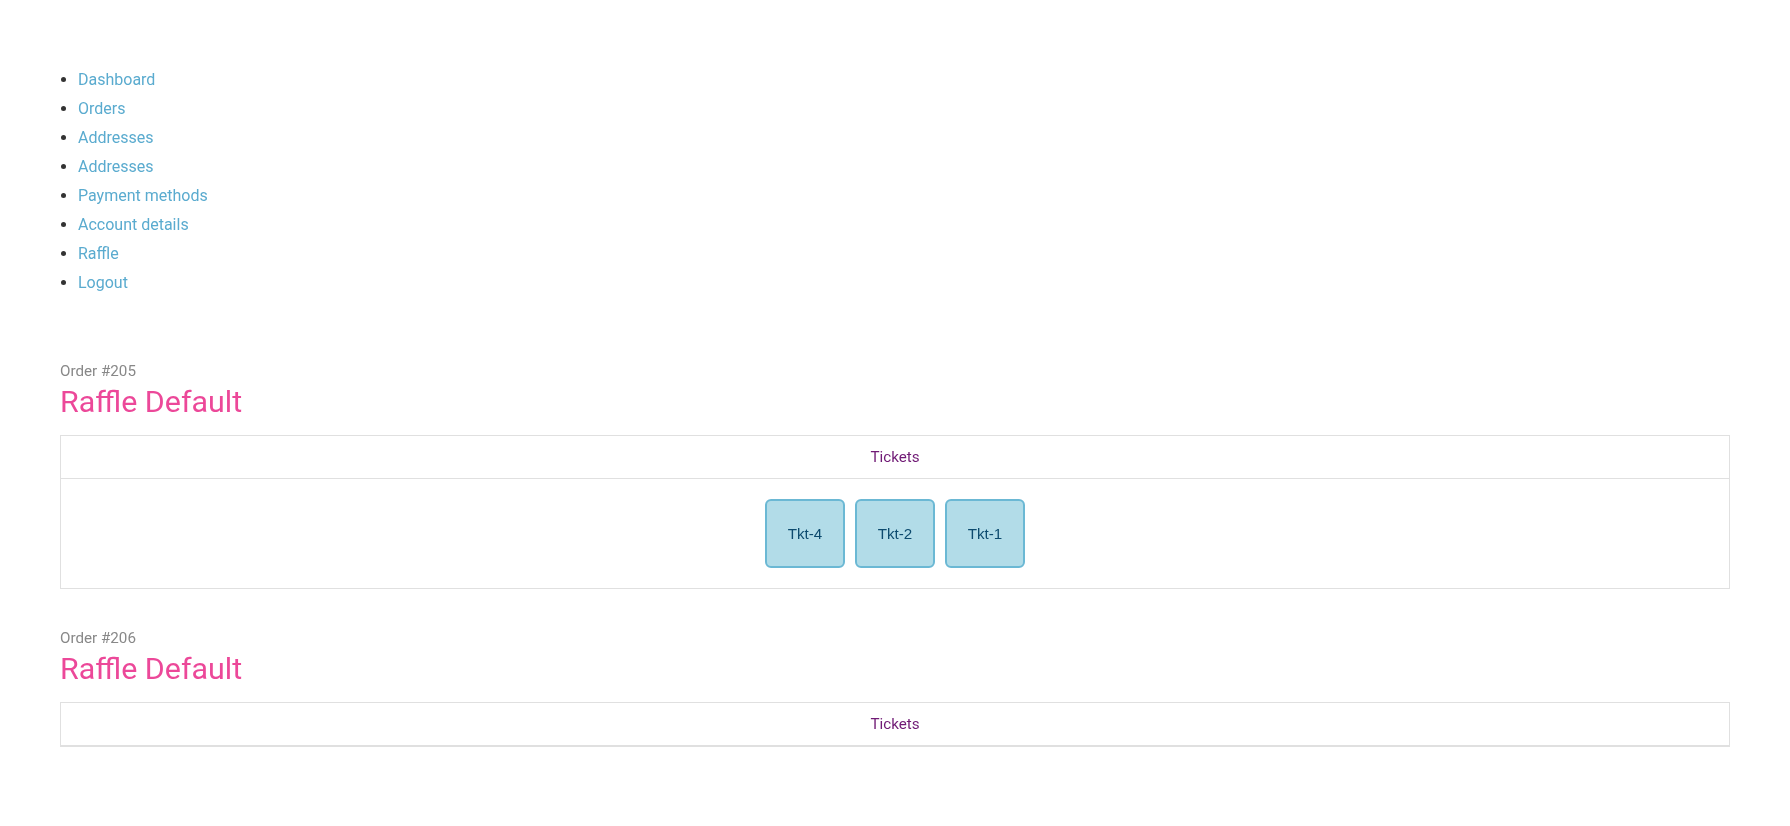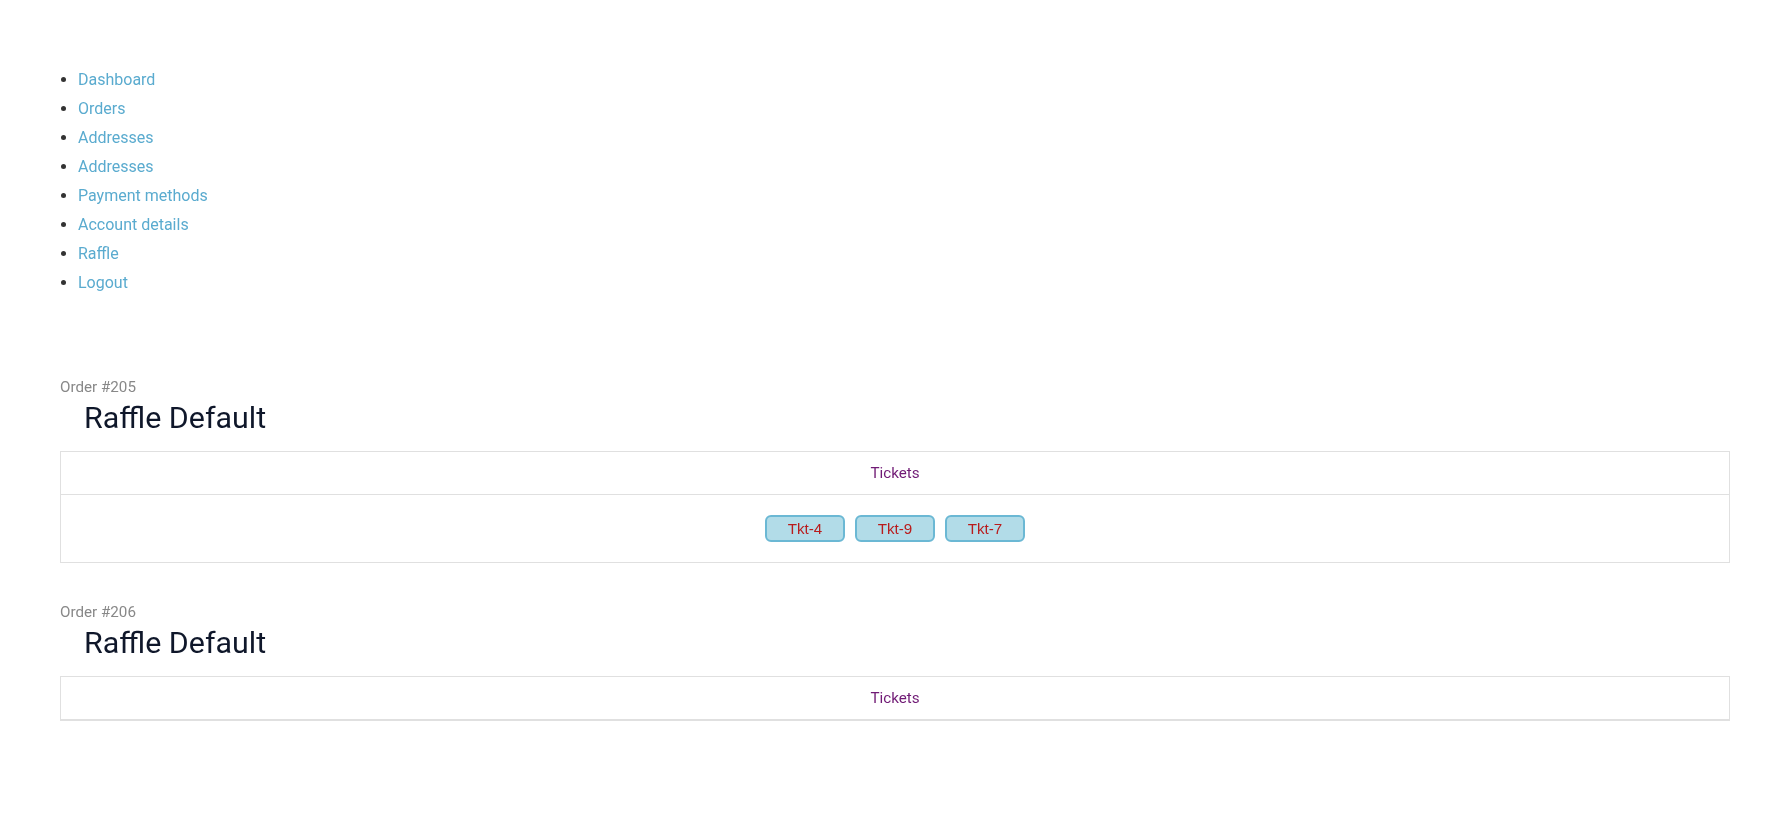--- a/index.html
+++ b/index.html
@@ -53,29 +53,27 @@
     }
 
     .order-block {
       margin-bottom: 40px;
     }
 
     .order-number {
       font-size: 0.95rem;
       color: #888;
       margin-bottom: 4px;
-      margin-top: 16px;
     }
 
     .order-title {
       font-size: 1.9rem;
       font-weight: 400;
-      color: #0f172a;
+      color: #ec4899;
       margin-bottom: 16px;
-      margin-left: 24px;
     }
 
     .tickets-table {
       border: 1px solid #e0e0e0;
       width: 100%;
     }
 
     .tickets-header {
       border-bottom: 1px solid #e0e0e0;
       padding: 12px 20px;
@@ -89,23 +87,23 @@
       display: flex;
       flex-wrap: wrap;
       gap: 10px;
       justify-content: center;
     }
 
     .ticket-btn {
       background: #b2dce8;
       border: 2px solid #6bb8d4;
       border-radius: 6px;
-      padding: 3px 20px;
+      padding: 24px 20px;
       font-size: 0.95rem;
-      color: #b91c1c;
+      color: #0c4a6e;
       font-weight: 500;
       cursor: pointer;
       min-width: 80px;
       text-align: center;
     }
   </style>
 </head>
 <body>
 
 <h1 class="page-title"></h1>
@@ -126,22 +124,22 @@
 
   <div class="main-content">
     <div id="orders-container">
     <div class="order-block">
           <div class="order-number">Order #205</div>
           <div class="order-title">Raffle Default</div>
           <div class="tickets-table">
             <div class="tickets-header">Tickets</div>
             <div class="tickets-body">
               <button class="ticket-btn">Tkt-4</button>
-              <button class="ticket-btn">Tkt-9</button>
-              <button class="ticket-btn">Tkt-7</button>
+              <button class="ticket-btn">Tkt-2</button>
+              <button class="ticket-btn">Tkt-1</button>
             </div>
           </div>
         </div>
         <div class="order-block">
           <div class="order-number">Order #206</div>
           <div class="order-title">Raffle Default</div>
           <div class="tickets-table">
             <div class="tickets-header">Tickets</div>
           </div>
         </div>

